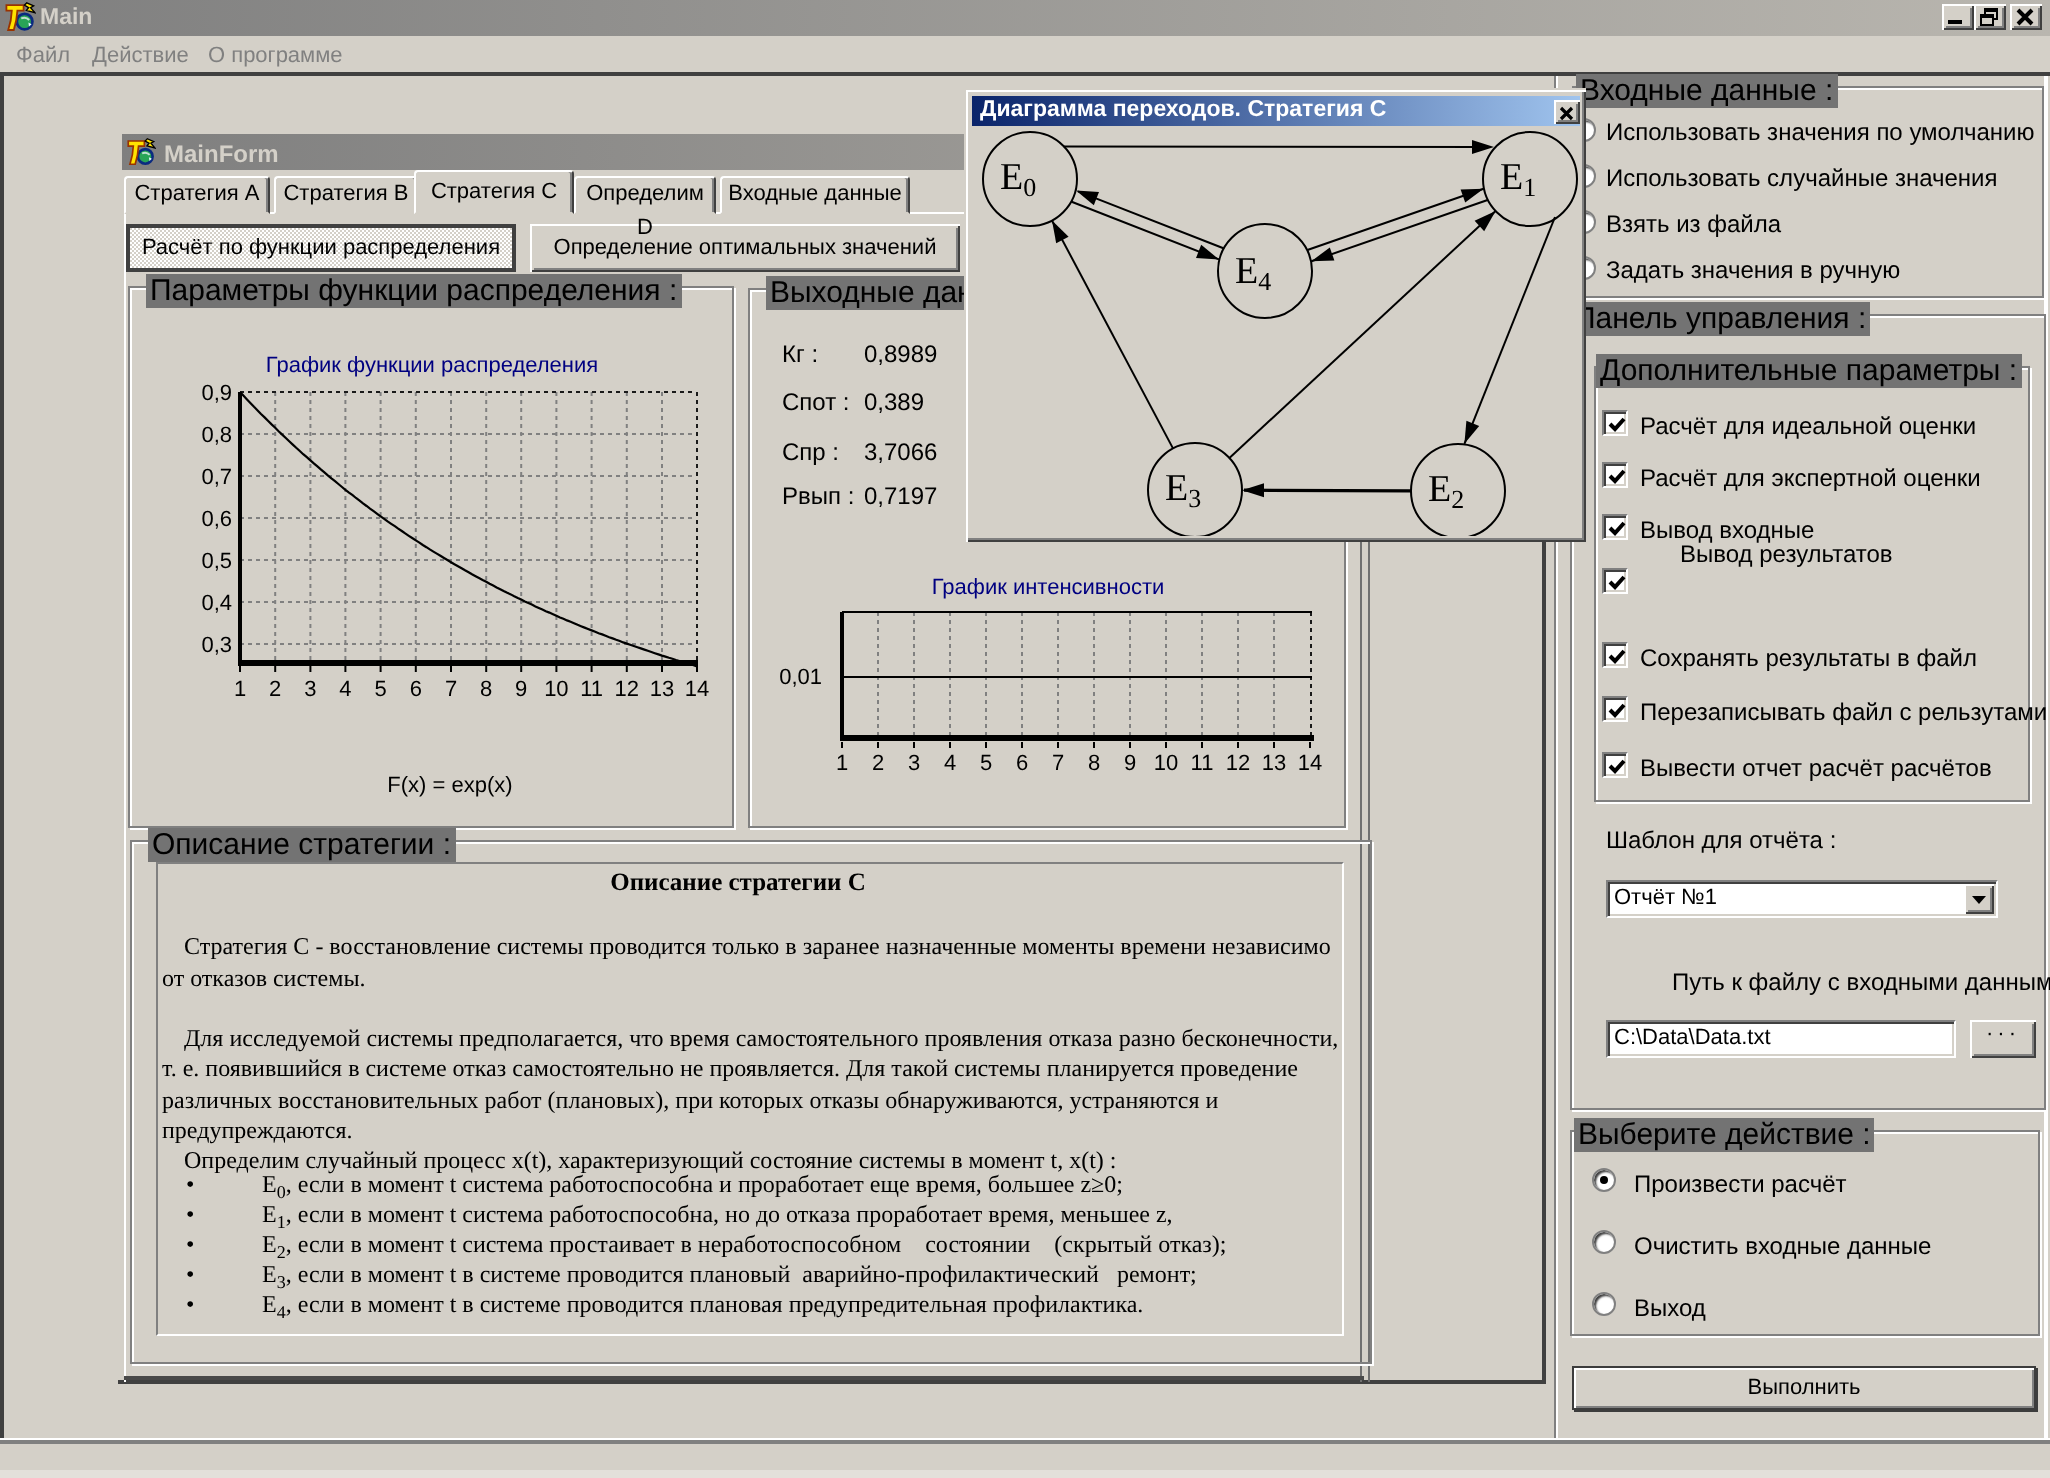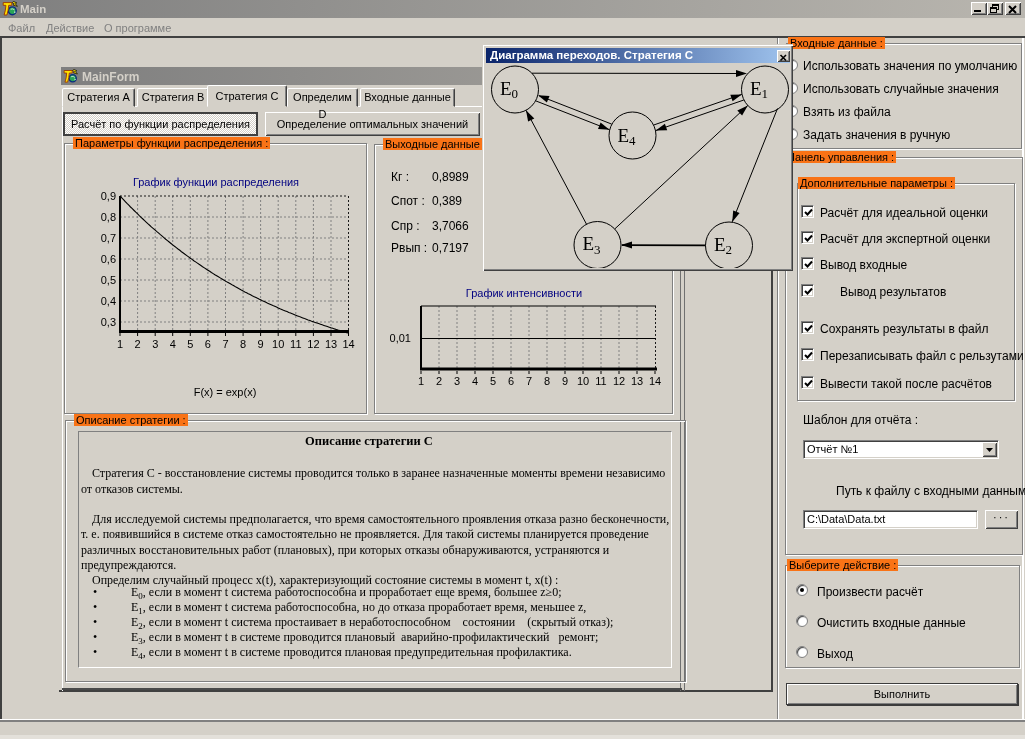--- a/index.html
+++ b/index.html
@@ -1,21 +1,21 @@
 <!DOCTYPE html>
 <html><head>
 <meta charset="utf-8">
 <style>
 html,body{margin:0;padding:0;}
 body{width:1025px;height:739px;overflow:hidden;font-family:"Liberation Sans",sans-serif;}
 #desktop{position:absolute;left:0;top:0;width:1025px;height:739px;background:#d4d0c8;}
 .abs{position:absolute;}
 
 .gb{position:absolute;border:1px solid #808080;box-shadow:inset 1px 1px 0 #fff, 1px 1px 0 #fff;}
-.gbl{position:absolute;top:-7px;left:8px;background:#f97316;padding:0 2px;font-size:11px;white-space:nowrap;}
+.gbl{position:absolute;top:-7px;left:8px;background:#737373;padding:0 2px;font-size:15px;white-space:nowrap;}
 
 .sunk{background:#fff;border:1px solid;border-color:#808080 #fff #fff #808080;box-shadow:inset 1px 1px 0 #404040, inset -1px -1px 0 #d4d0c8;}
 
 .btn{background:#d4d0c8;box-shadow:inset 1px 1px 0 #fff, inset -1px -1px 0 #404040, inset 2px 2px 0 #d4d0c8, inset -2px -2px 0 #808080;}
 
 .cb{position:absolute;width:13px;height:13px;background:#fff;border:1px solid;border-color:#808080 #fff #fff #808080;box-shadow:inset 1px 1px 0 #404040, inset -1px -1px 0 #d4d0c8;box-sizing:border-box;}
 .cb svg{position:absolute;left:1px;top:1px;}
 
 .rad{position:absolute;width:12px;height:12px;border-radius:50%;background:#fff;border:1px solid #808080;box-shadow:inset 1px 1px 1px #404040;box-sizing:border-box;}
 .rad.sel::after{content:"";position:absolute;left:3px;top:3px;width:4px;height:4px;border-radius:50%;background:#000;}
@@ -104,39 +104,39 @@
       <svg width="11" height="11">
         <path d="M2 5 L4.5 7.5 L9 2.5" stroke="#000" stroke-width="2" fill="none"></path>
       </svg>
     </div>
 <div class="lbl" style="left:820px;top:258px;">Вывод входные</div>
 <div class="cb" style="left:801px;top:284px;">
       <svg width="11" height="11">
         <path d="M2 5 L4.5 7.5 L9 2.5" stroke="#000" stroke-width="2" fill="none"></path>
       </svg>
     </div>
-<div class="lbl" style="left:820px;top:285px;padding-left:20px;">Вывод результатов</div>
+<div class="lbl" style="left:820px;top:270px;padding-left:20px;">Вывод результатов</div>
 <div class="cb" style="left:801px;top:321px;">
       <svg width="11" height="11">
         <path d="M2 5 L4.5 7.5 L9 2.5" stroke="#000" stroke-width="2" fill="none"></path>
       </svg>
     </div>
 <div class="lbl" style="left:820px;top:322px;">Сохранять результаты в файл</div>
 <div class="cb" style="left:801px;top:348px;">
       <svg width="11" height="11">
         <path d="M2 5 L4.5 7.5 L9 2.5" stroke="#000" stroke-width="2" fill="none"></path>
       </svg>
     </div>
 <div class="lbl" style="left:820px;top:349px;">Перезаписывать файл с рельзутами</div>
 <div class="cb" style="left:801px;top:376px;">
       <svg width="11" height="11">
         <path d="M2 5 L4.5 7.5 L9 2.5" stroke="#000" stroke-width="2" fill="none"></path>
       </svg>
     </div>
-<div class="lbl" style="left:820px;top:377px;">Вывести такой после расчётов</div>
+<div class="lbl" style="left:820px;top:377px;">Вывести отчет расчёт расчётов</div>
 
 <div class="lbl" style="left:803px;top:413px;">Шаблон для отчёта :</div>
 <div class="abs sunk" style="left:803px;top:440px;width:196px;height:19px;box-sizing:border-box;">
   <div class="abs" style="left:3px;top:2px;font-size:11px;">Отчёт №1</div>
   <div class="abs btn" style="right:1px;top:1px;width:15px;height:15px;">
     <svg width="15" height="15">
           <path d="M4 6 L11 6 L7.5 10 Z" fill="#000"></path>
         </svg>
   </div>
 </div>

